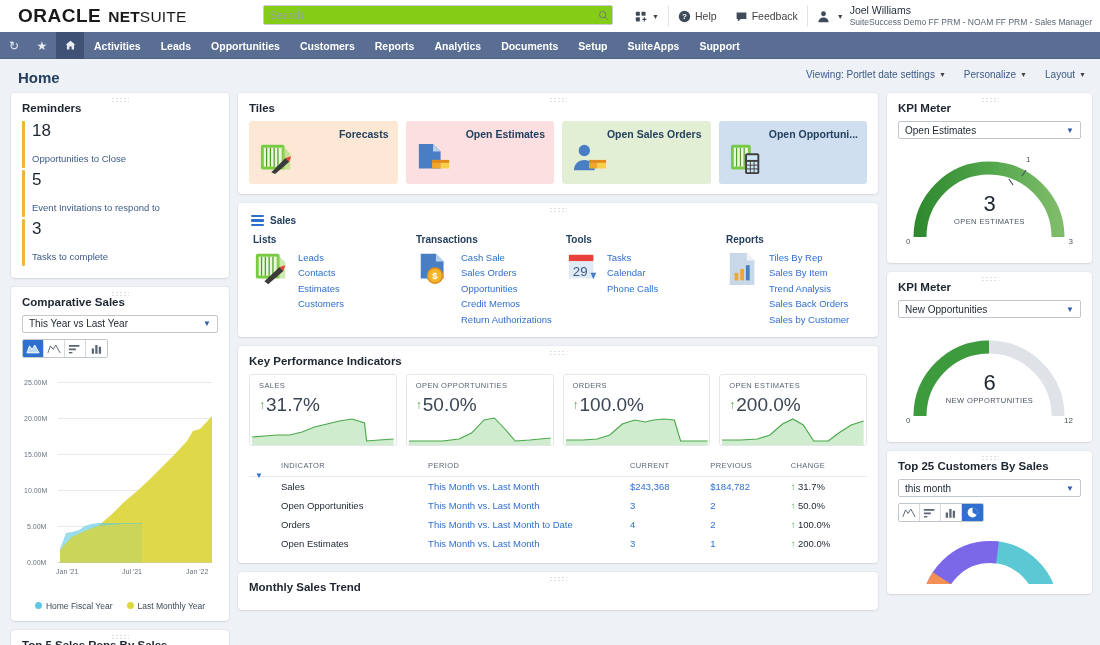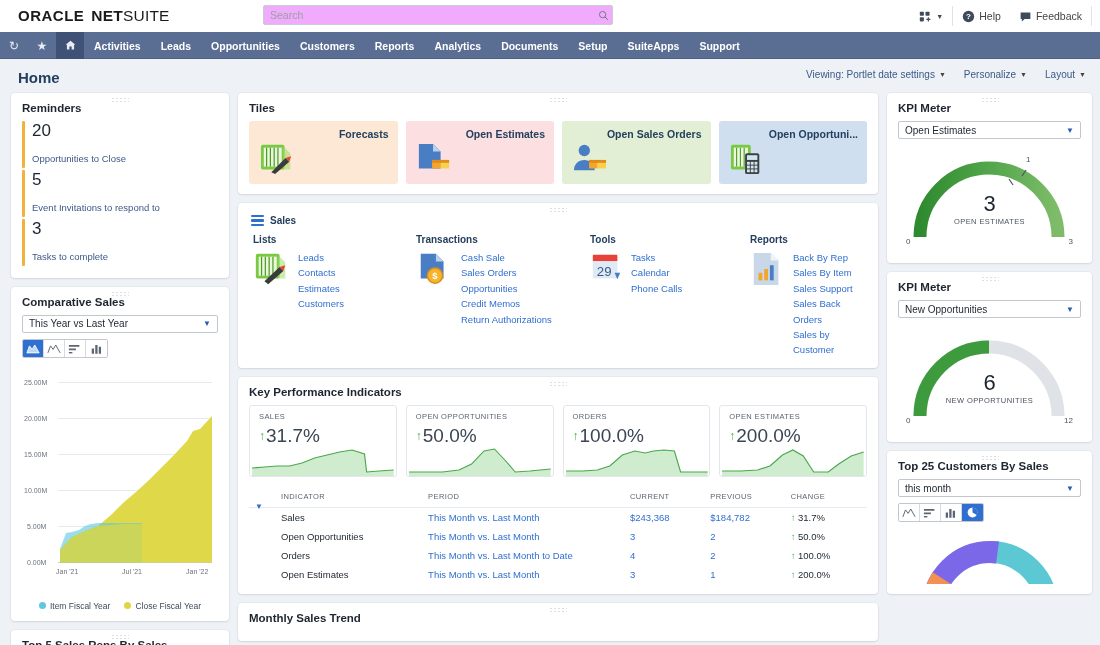--- a/index.html
+++ b/index.html
@@ -13,29 +13,29 @@
   }
 
   
   .topbar {
     height: 32px; background: #ffffff;
     display: flex; align-items: center;
     padding: 0 12px;
     position: relative;
   }
   .logo { display:flex; align-items:baseline; gap:7px; margin-left:6px; }
-  .logo-oracle { font-size: 15px; font-weight: 700; letter-spacing: 0.5px; color:#1a1a1a; }
+  .logo-oracle { font-size: 19px; font-weight: 700; letter-spacing: 0.5px; color:#1a1a1a; }
   .logo-net { font-size: 15.5px; font-weight: 700; letter-spacing: 0.2px; color:#1a1a1a; }
   .logo-suite { font-size: 15.5px; font-weight: 400; letter-spacing: 0.2px; color:#1a1a1a; }
 
   .searchwrap {
     position:absolute; left:263px; top:5px;
     width: 350px; height: 20px;
     border: 1px solid #c9cdd3; border-radius: 2px;
-    background:#f0abfc; display:flex; align-items:center;
+    background:#84cc16; display:flex; align-items:center;
   }
   .searchwrap input {
     border:0; outline:0; flex:1;
     font-family:"Liberation Sans", sans-serif; font-size:10.5px;
     color:#555; padding: 0 6px; background:transparent;
   }
   .searchwrap input::placeholder { color:#9aa0a6; }
   .search-ico { width:18px; color:#6b7280; font-size:11px; display:flex; justify-content:center; }
 
   .topright {
@@ -139,21 +139,21 @@
 
   
   .nsg-head { display:flex; align-items:center; gap:6px; margin: 3px 0 8px 2px; }
   .nsg-burger { display:inline-flex; flex-direction:column; gap:2px; }
   .nsg-burger i { display:block; width:13px; height:2.2px; background:#2f6fd0; border-radius:1px; }
   .nsg-sales { font-size:10px; font-weight:700; color:#24405e; }
   .nsg-cols { display:flex; padding: 0 4px; }
   .nsg-col { flex:1; }
   .nsg-col.c1 { flex:0 0 163px; }
   .nsg-col.c2 { flex:0 0 150px; }
-  .nsg-col.c3 { flex:0 0 160px;margin-left:24px; }
+  .nsg-col.c3 { flex:0 0 160px; }
   .nsg-h { font-size:10px; font-weight:700; color:#24405e; margin-bottom:5px; }
   .nsg-body { display:flex; gap:7px; align-items:flex-start; }
   .nsg-links a { display:block; font-size:9.5px; color:#2f6fd0; line-height:1.62; text-decoration:none; }
 
   
   .kpi-row { display:flex; gap:9px; }
   .kpi-card {
     flex:1; height:72px; border:1px solid #e3e7ec; border-radius:3px;
     background:#fff; position:relative; overflow:hidden; padding:6px 0 0 9px;
   }
@@ -235,20 +235,33 @@
     </div>
     <div class="tr-item">
       <span class="tr-ico">
         <svg width="13" height="13" viewBox="0 0 16 16">
             <path d="M2 3h12v8H7l-3.5 3V11H2z" fill="#3f4a5a"></path>
           </svg>
       </span>
       <span>Feedback</span>
     </div>
     <div class="tr-sep"></div>
+    <div class="userblock">
+      <span class="tr-ico">
+        <svg width="15" height="15" viewBox="0 0 16 16">
+            <circle cx="8" cy="5" r="2.6" fill="#3f4a5a"></circle>
+            <path d="M2.6 14c0-3 2.4-5 5.4-5s5.4 2 5.4 5z" fill="#3f4a5a"></path>
+          </svg>
+      </span>
+      <span class="caret">▼</span>
+      <span class="user-txt">
+        <span class="user-name" style="display:block">Joel Williams</span>
+        <span class="user-role" style="display:block">SuiteSuccess Demo FF PRM - NOAM FF PRM - Sales Manager</span>
+      </span>
+    </div>
   </div>
 </div>
 
 <div class="navbar">
   <div class="nav-ico">↻</div>
   <div class="nav-ico">★</div>
   <div class="nav-ico active">
     <svg width="13" height="13" viewBox="0 0 16 16">
         <path d="M8 2L2 7.2h1.6V13h3V9.3h2.8V13h3V7.2H14z" fill="#e8ecf3"></path>
       </svg>
@@ -287,21 +300,21 @@
 
   <div class="col-left">
 
     <div class="portlet">
       <div class="grip"></div>
       <div class="p-title">Reminders</div>
 
       <div class="rem-item">
         <div class="rem-bar"></div>
         <div class="rem-body">
-          <div class="rem-num">20</div>
+          <div class="rem-num">18</div>
           <div class="rem-lbl">Opportunities to Close</div>
         </div>
       </div>
       <div class="rem-item">
         <div class="rem-bar"></div>
         <div class="rem-body">
           <div class="rem-num">5</div>
           <div class="rem-lbl">Event Invitations to respond to</div>
         </div>
       </div>
@@ -376,25 +389,25 @@
 
           <g font-size="7" font-family="Liberation Sans" fill="#6b7280">
             <text x="34" y="211">Jan '21</text>
             <text x="100" y="211">Jul '21</text>
             <text x="164" y="211">Jan '22</text>
           </g>
         </svg>
         <div class="cmp-legend">
           <div class="lg">
             <span class="lg-dot" style="background:#5ec8e0"></span>
-            <span>Item Fiscal Year</span>
+            <span>Home Fiscal Year</span>
           </div>
           <div class="lg">
             <span class="lg-dot" style="background:#ddd740"></span>
-            <span>Close Fiscal Year</span>
+            <span>Last Monthly Year</span>
           </div>
         </div>
       </div>
     </div>
 
     <div class="portlet">
       <div class="grip"></div>
       <div class="p-title">Top 5 Sales Reps By Sales</div>
       <div class="sel">
         <span></span>
@@ -568,23 +581,23 @@
             <span>
               <svg width="36" height="38" viewBox="0 0 38 40">
                 <path d="M4 3 h18 l8 8 v26 H4 Z" fill="#c9d8e8"></path>
                 <path d="M22 3 l8 8 h-8 Z" fill="#eef4fa"></path>
                 <rect x="9" y="24" width="4" height="8" fill="#f4a62a"></rect>
                 <rect x="15" y="20" width="4" height="12" fill="#f4a62a"></rect>
                 <rect x="21" y="16" width="4" height="16" fill="#4a7ec4"></rect>
               </svg>
             </span>
             <div class="nsg-links">
-              <a>Back By Rep</a>
+              <a>Tiles By Rep</a>
               <a>Sales By Item</a>
-              <a>Sales Support</a>
+              <a>Trend Analysis</a>
               <a>Sales Back Orders</a>
               <a>Sales by Customer</a>
             </div>
           </div>
         </div>
       </div>
     </div>
 
     <div class="portlet">
       <div class="grip"></div>

